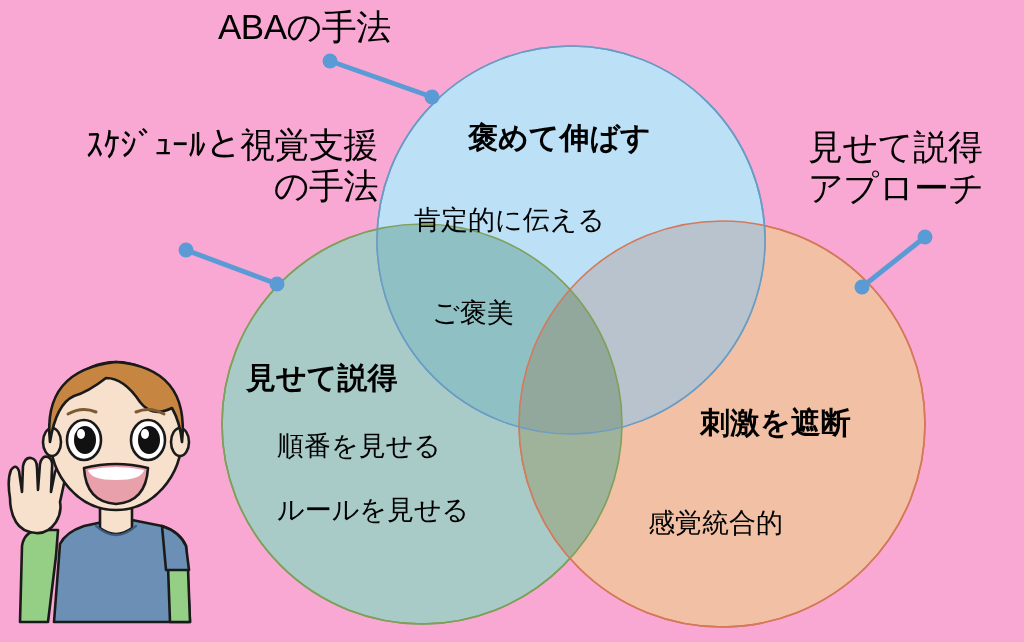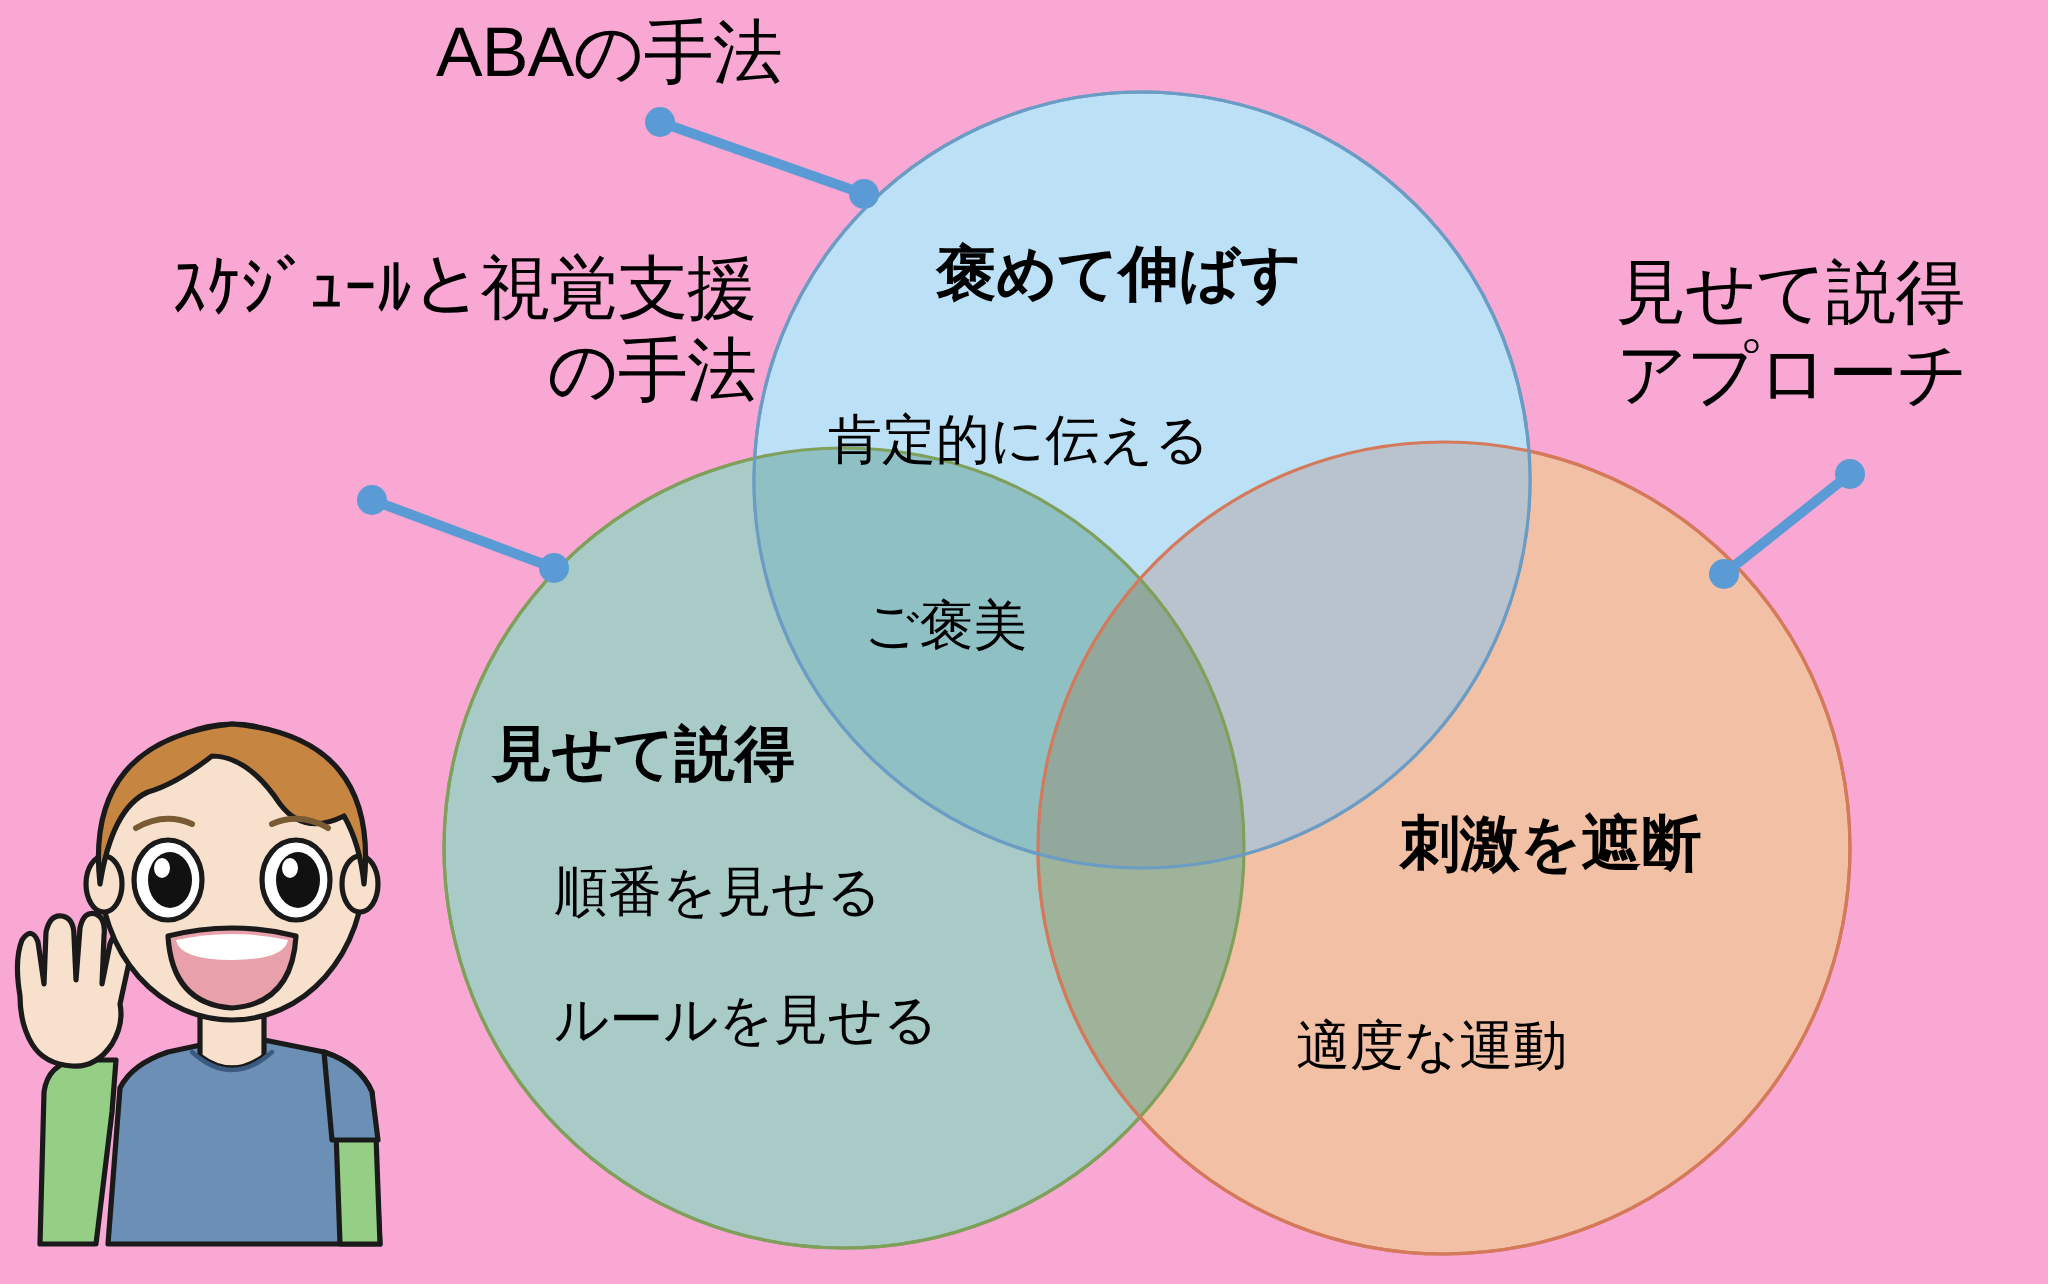--- a/index.html
+++ b/index.html
@@ -137,21 +137,21 @@
 
   <div class="label circle-title" id="title-praise">褒めて伸ばす</div>
   <div class="label circle-item" id="item-positive">肯定的に伝える</div>
   <div class="label circle-item" id="item-reward">ご褒美</div>
 
   <div class="label circle-title" id="title-show">見せて説得</div>
   <div class="label circle-item" id="item-order">順番を見せる</div>
   <div class="label circle-item" id="item-rules">ルールを見せる</div>
 
   <div class="label circle-title" id="title-block">刺激を遮断</div>
-  <div class="label circle-item" id="item-exercise">適度な運動</div>
+  <div class="label circle-item" id="item-exercise">感覚統合的</div>
 
   <svg id="boy" viewBox="0 0 232 312">
     <g stroke="#1a1a1a" stroke-width="2.6" stroke-linejoin="round" stroke-linecap="round">
 
       <path d="M58 200 L38 200 Q24 202 22 216 L20 292 L48 292 L56 226 Z" fill="#95ce85"></path>
 
       <g fill="#f7e0cc">
         <path d="M10 168 Q7 150 11 140 Q16 133 19 141 L22 162
                  L23 136 Q25 127 31 128 Q37 129 37 138 L38 160
                  L40 134 Q42 125 48 127 Q53 129 52 138 L51 162

